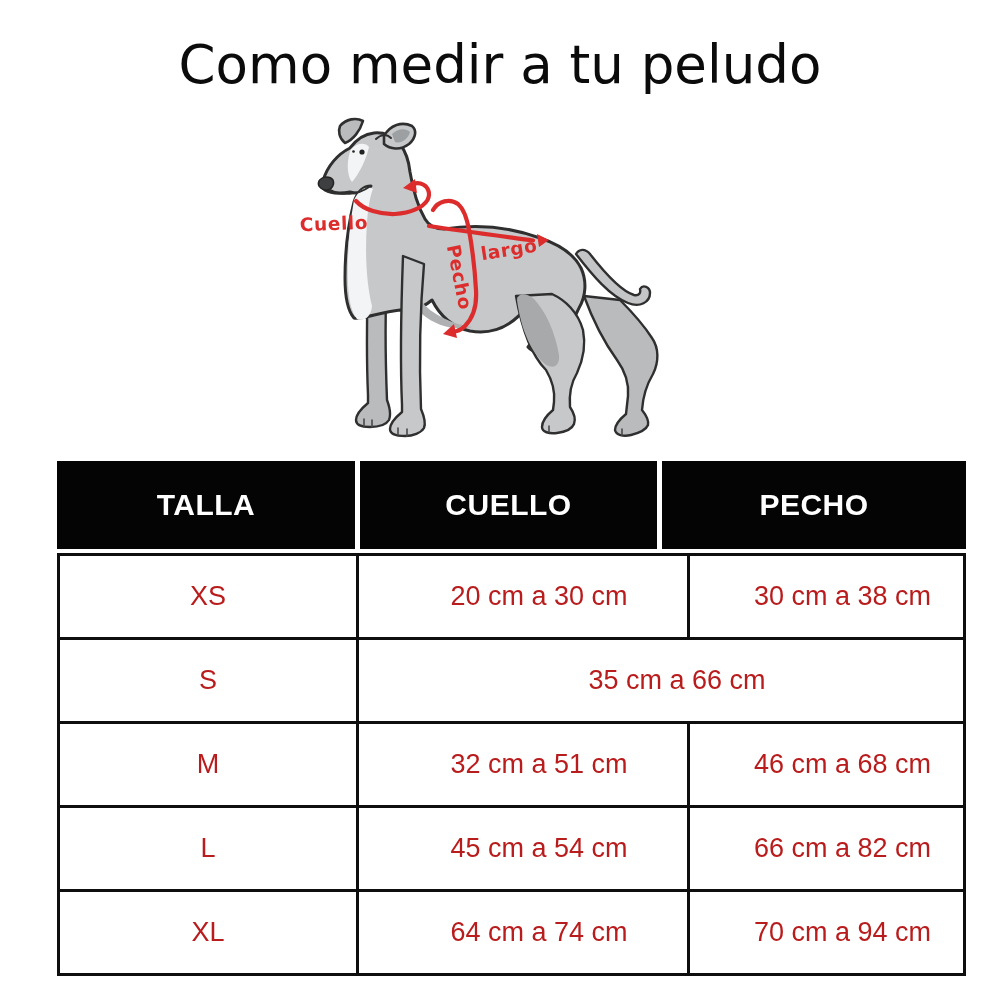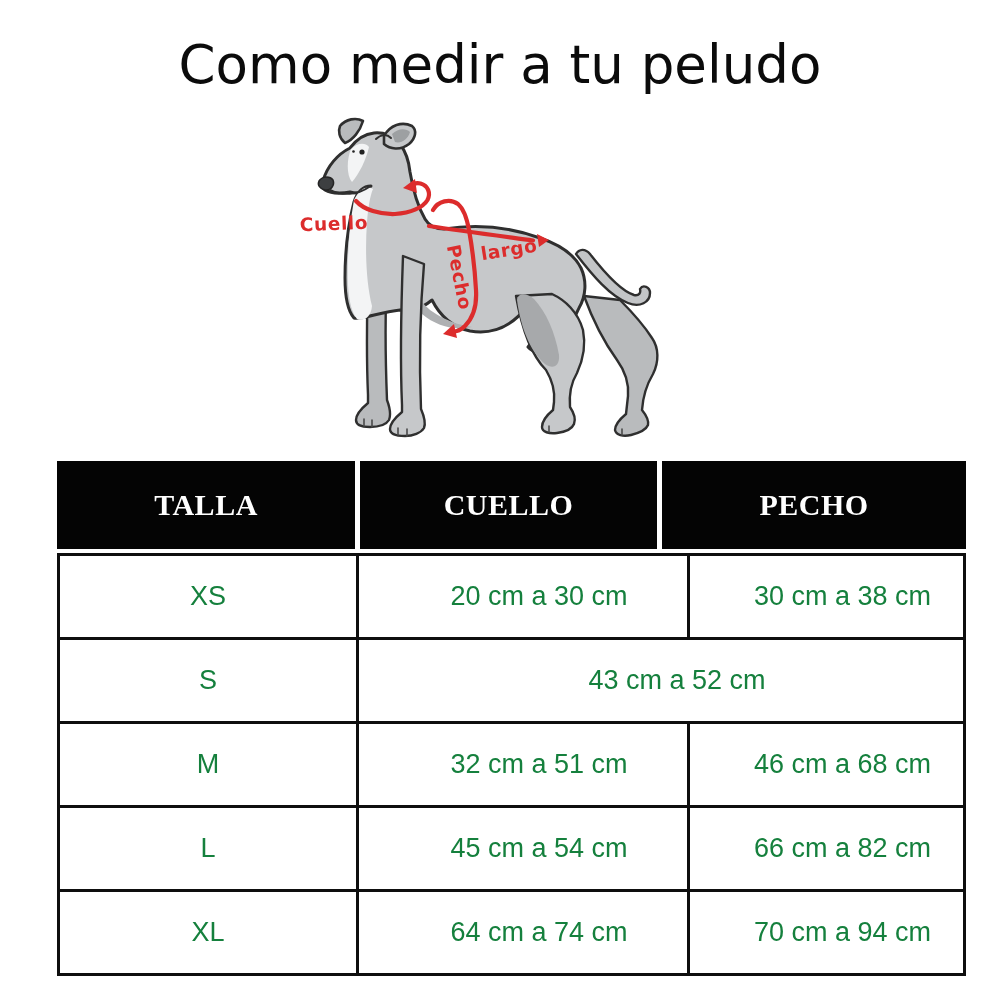--- a/index.html
+++ b/index.html
@@ -14,29 +14,29 @@
     font-family:"DejaVu Sans", sans-serif;
     font-weight:normal; font-size:53px; letter-spacing:0px; color:#0b0b0b;
   }
   .dog-wrap { position:absolute; left:295px; top:108px; width:385px; height:348px; }
 
   .size-table { position:absolute; left:57px; top:461px; width:909px; }
   .thead { display:flex; gap:5px; height:88px; margin-bottom:4px; }
   .th {
     background:#040404; color:#ffffff;
     display:flex; align-items:center; justify-content:center;
-    font-weight:bold; font-size:30px; letter-spacing:0.5px;font-family:Liberation Serif, serif;
+    font-weight:bold; font-size:30px; letter-spacing:0.5px;
   }
   .th.c1 { width:298px; } .th.c2 { width:297px; } .th.c3 { width:304px; }
   .tbody { border:3px solid #0e0e0e; background:#ffffff; }
   .trow { display:flex; border-bottom:3px solid #0e0e0e; height:81px; }
   .trow:last-child { border-bottom:none; }
   .td {
     display:flex; align-items:center; justify-content:center;
-    font-size:27px; font-weight:400; color:#15803d;
+    font-size:27px; font-weight:400; color:#b91c1c;
   }
   .td.c1 { width:296px; border-right:3px solid #0e0e0e; }
   .td.c2 { width:296px; border-right:3px solid #0e0e0e;padding-left:32px; }
   .td.c3 { flex:1;margin-left:32px; }
 
   .red-label {
     font-family:"DejaVu Sans", sans-serif;
     font-weight:bold; font-size:18.5px; letter-spacing:0.6px;
   }
 </style>
@@ -144,21 +144,21 @@
     <div class="th c3">PECHO</div>
   </div>
   <div class="tbody">
     <div class="trow">
       <div class="td c1">XS</div>
       <div class="td c2">20 cm a 30 cm</div>
       <div class="td c3">30 cm a 38 cm</div>
     </div>
     <div class="trow">
       <div class="td c1">S</div>
-      <div class="td c3">43 cm a 52 cm</div>
+      <div class="td c3">35 cm a 66 cm</div>
     </div>
     <div class="trow">
       <div class="td c1">M</div>
       <div class="td c2">32 cm a 51 cm</div>
       <div class="td c3">46 cm a 68 cm</div>
     </div>
     <div class="trow">
       <div class="td c1">L</div>
       <div class="td c2">45 cm a 54 cm</div>
       <div class="td c3">66 cm a 82 cm</div>

